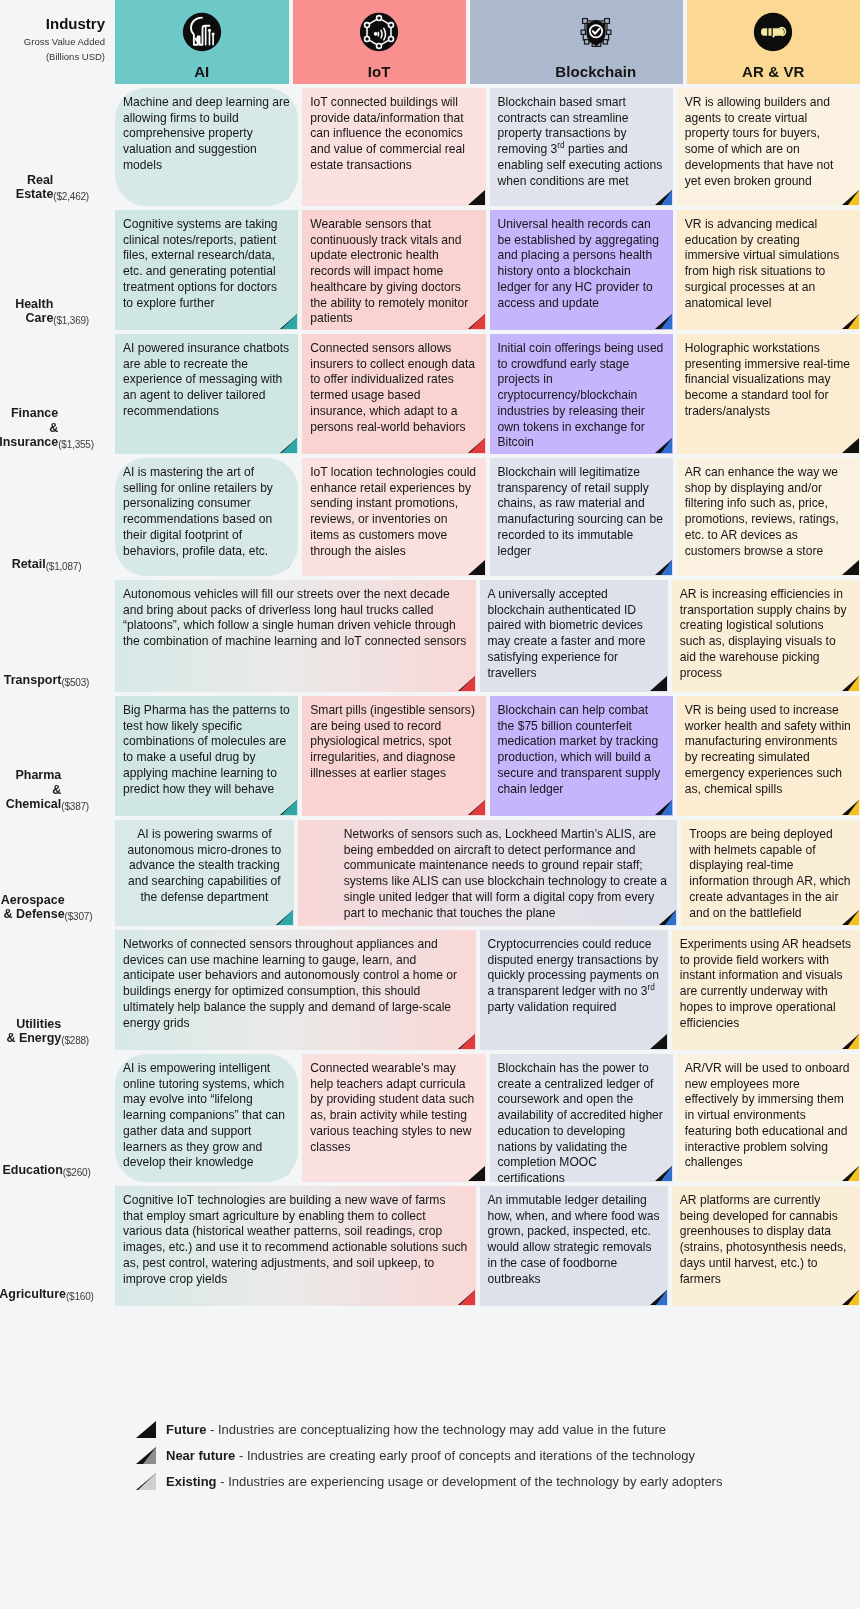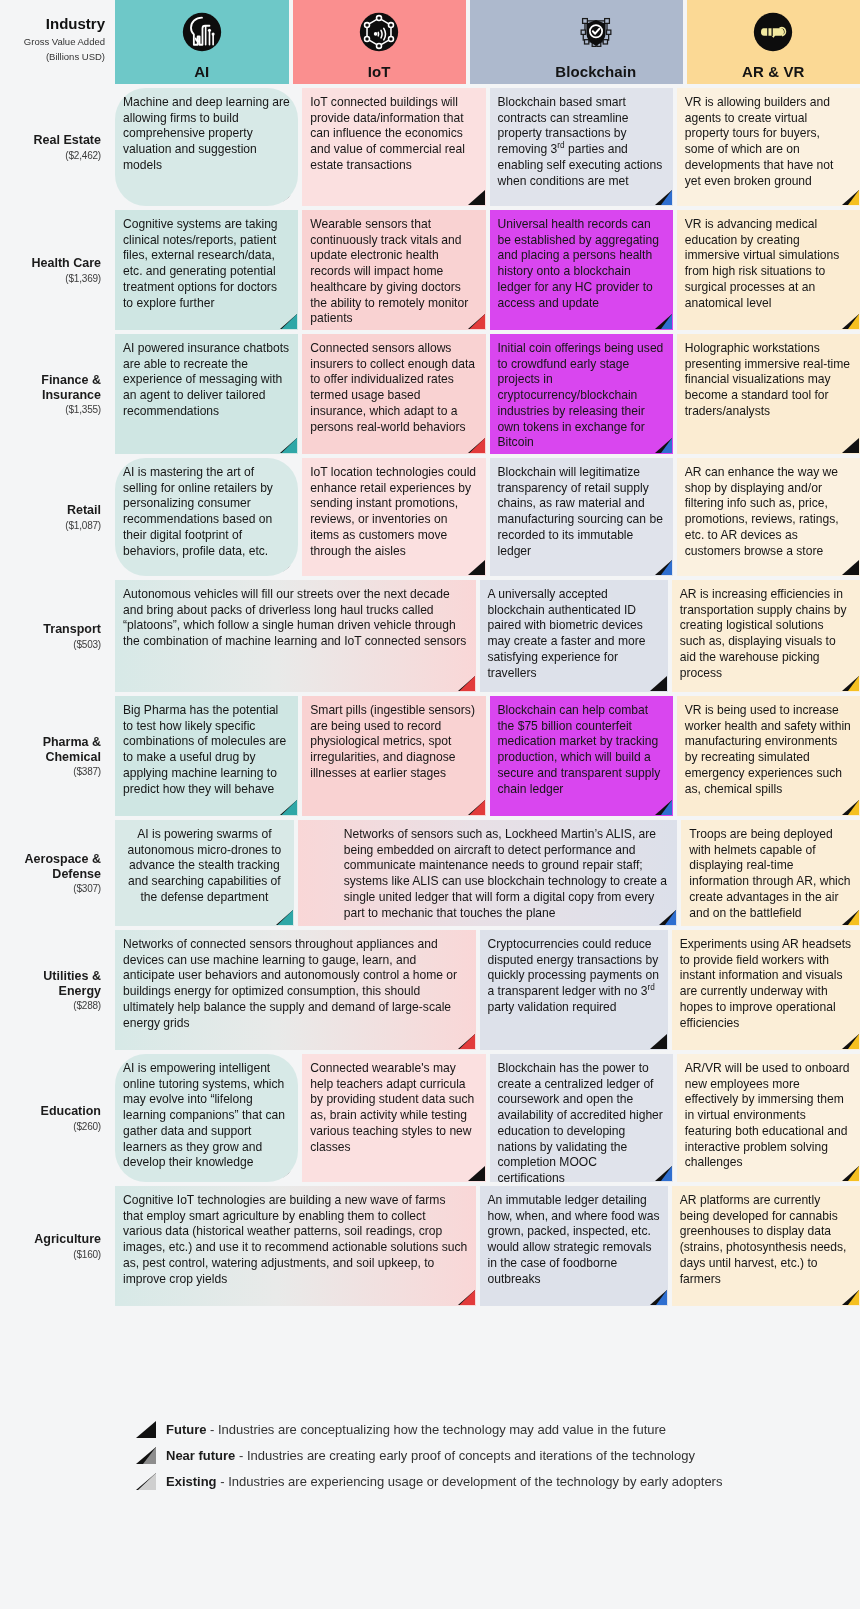--- a/index.html
+++ b/index.html
@@ -25,23 +25,23 @@
   .row {
     display: flex;
     width: 860px;
     align-items: stretch;
   }
   .rowgap { height: 4px; width: 860px; }
 
   .labelcell {
     width: 115px;
     min-width: 115px;
-    padding: 4px 14px 4px 4px;
+    padding: 4px 26px 4px 4px;
     display: flex;
-    flex-direction: column;
+    flex-direction: row;
     justify-content: center;
     align-items: flex-end;
     text-align: right;
   }
   .label-name {
     font-size: 12.5px;
     font-weight: bold;
     color: #1b1b1b;
     line-height: 1.18;
   }
@@ -108,21 +108,21 @@
   .cell.span2 { flex: 2 1 0; }
 
   
   .ai-1  { background: #d7e9e7; border-radius: 31px; }  
   .ai-2  { background: #d9e9e7; text-align: center; }
   .ai-3  { background: #cfe6e3; }
   .iot-1 { background: #fbe0e0; }
   .iot-3 { background: #f9d2d2; }
   .bc-1  { background: #e0e3eb; }
   .bc-2  { background: #dde1ea; }
-  .bc-3  { background: #d946ef; }
+  .bc-3  { background: #c4b5fd; }
   .ar-1  { background: #fbf1e0; }
   .ar-2  { background: #fbeed7; }
   .ar-3  { background: #fbecd2; }
   .g-iot-bc { background: linear-gradient(to right, #f9d7d7 0%, #e8e0e6 48%, #dce0ea 100%); padding-left: 46px; }
   .g-ai-iot-2 { background: linear-gradient(to right, #d7e9e7 0%, #e9eae9 45%, #f9d7d7 100%); }
 
   
   .flag {
     position: absolute;
     right: 1px; bottom: 1px;
@@ -385,21 +385,21 @@
             </span></div>
         </div>
       </div>
       <div class="rowgap"></div>
       <div class="row" style="height:120px">
         <div class="labelcell">
           <div class="label-name">Pharma &amp; Chemical</div>
           <div class="label-val">($387)</div>
         </div>
         <div class="cells">
-          <div class="cell  ai-3"><span>Big Pharma has the potential to test how likely specific combinations of molecules are to make a useful drug by applying machine learning to predict how they will behave</span><span class="flag">
+          <div class="cell  ai-3"><span>Big Pharma has the patterns to test how likely specific combinations of molecules are to make a useful drug by applying machine learning to predict how they will behave</span><span class="flag">
               <svg width="17" height="15" viewBox="0 0 17 15">
                 <polygon points="17,0 17,15 0,15" fill="#111111"></polygon>
                 <polygon points="17,0 17,15 1.5,15" fill="#2fa7a7"></polygon>
               </svg>
             </span></div>
           <div class="cell  iot-3"><span>Smart pills (ingestible sensors) are being used to record physiological metrics, spot irregularities, and diagnose illnesses at earlier stages</span><span class="flag">
               <svg width="17" height="15" viewBox="0 0 17 15">
                 <polygon points="17,0 17,15 0,15" fill="#111111"></polygon>
                 <polygon points="17,0 17,15 1.5,15" fill="#e23b3b"></polygon>
               </svg>

